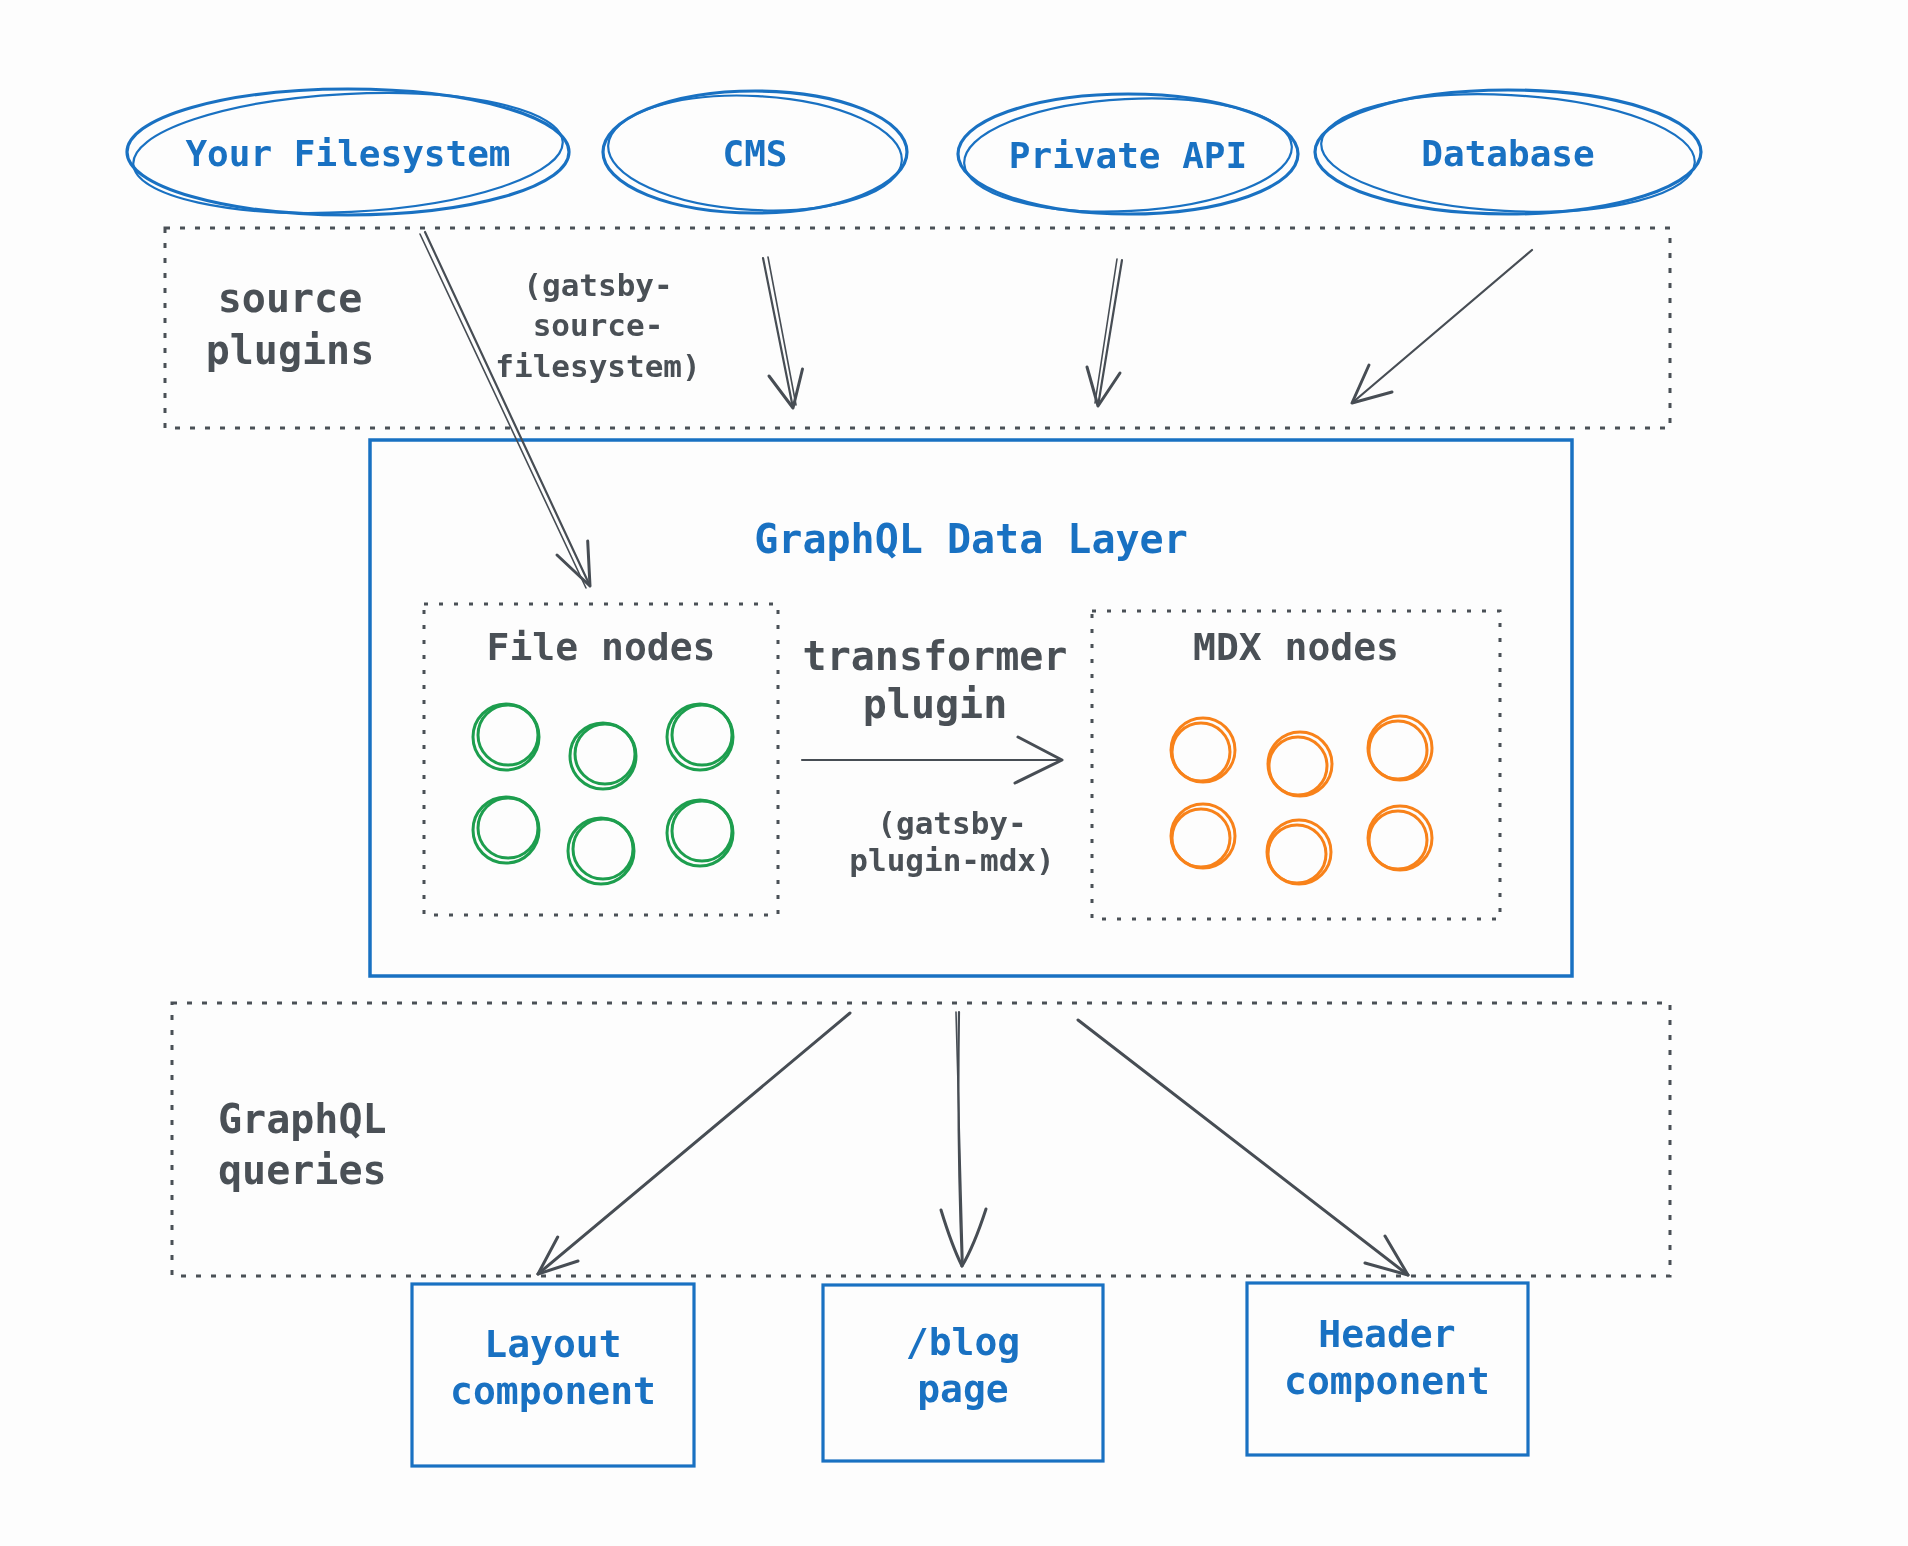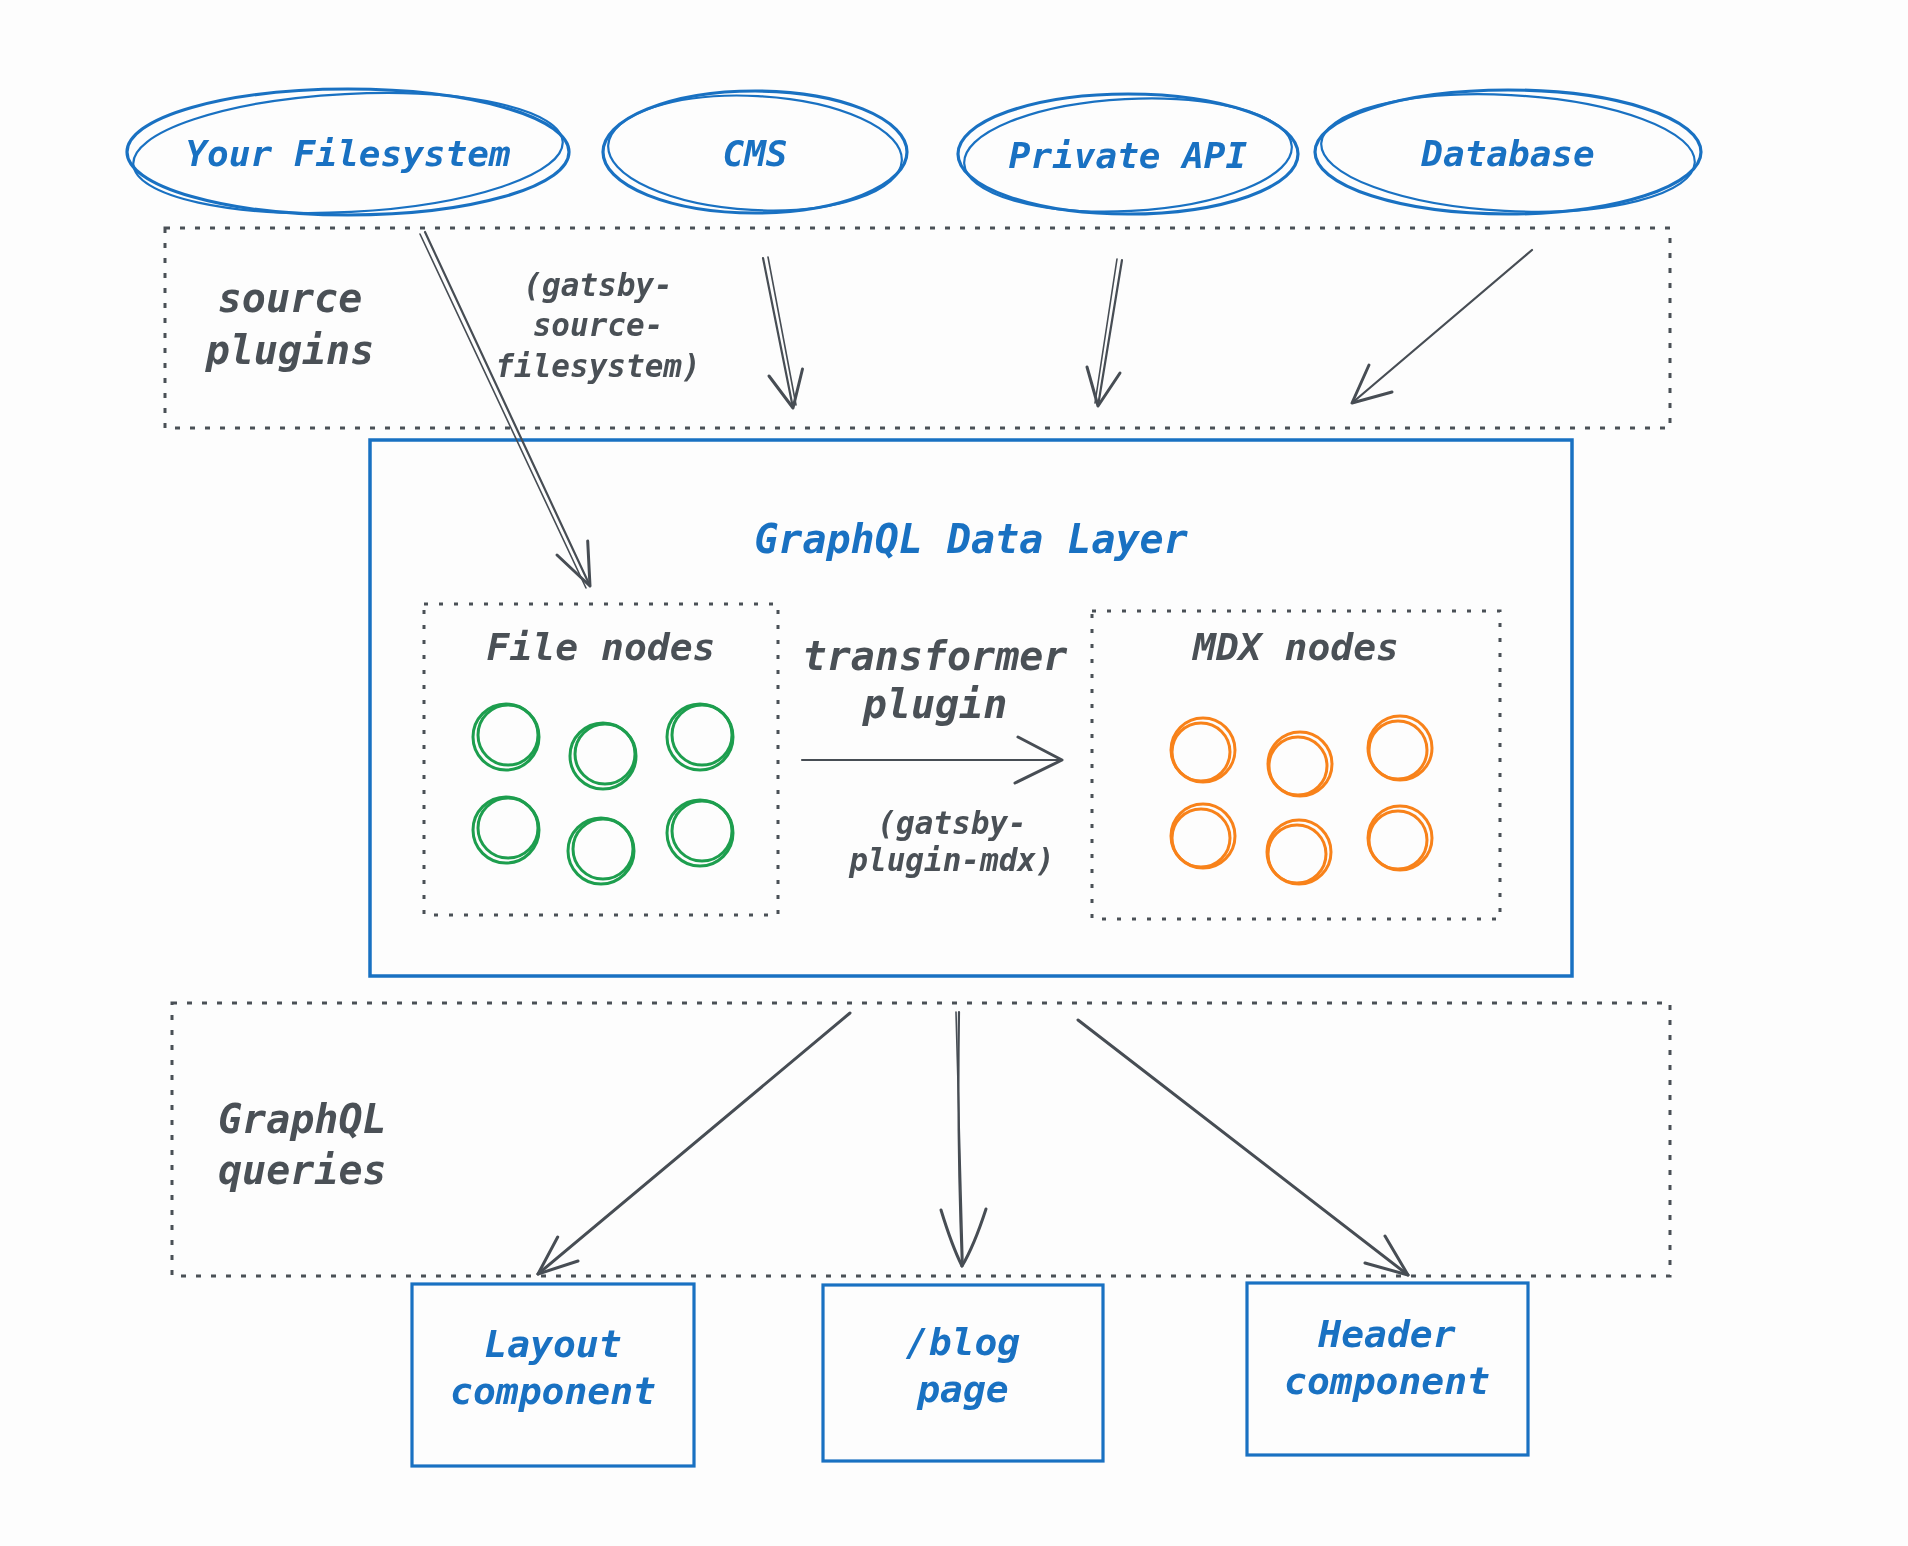--- a/index.html
+++ b/index.html
@@ -1,21 +1,20 @@
 <!DOCTYPE html>
 <html><head>
 <meta charset="utf-8">
 <style>
   html,body { margin:0; padding:0; background:#ffffff; }
   .canvas {
     position:relative;
     width:1908px; height:1546px;
     background:#fdfdfd;
     overflow:hidden;
-    font-style:italic;
   }
   svg { display:block; }
   svg text {
     font-family:"DejaVu Sans Mono","Liberation Mono",monospace;
     font-weight:bold;
   }
   .t36 { font-size:36px; }
   .t40 { font-size:40px; }
   .t38 { font-size:38px; }
   .t31 { font-size:31px; }

